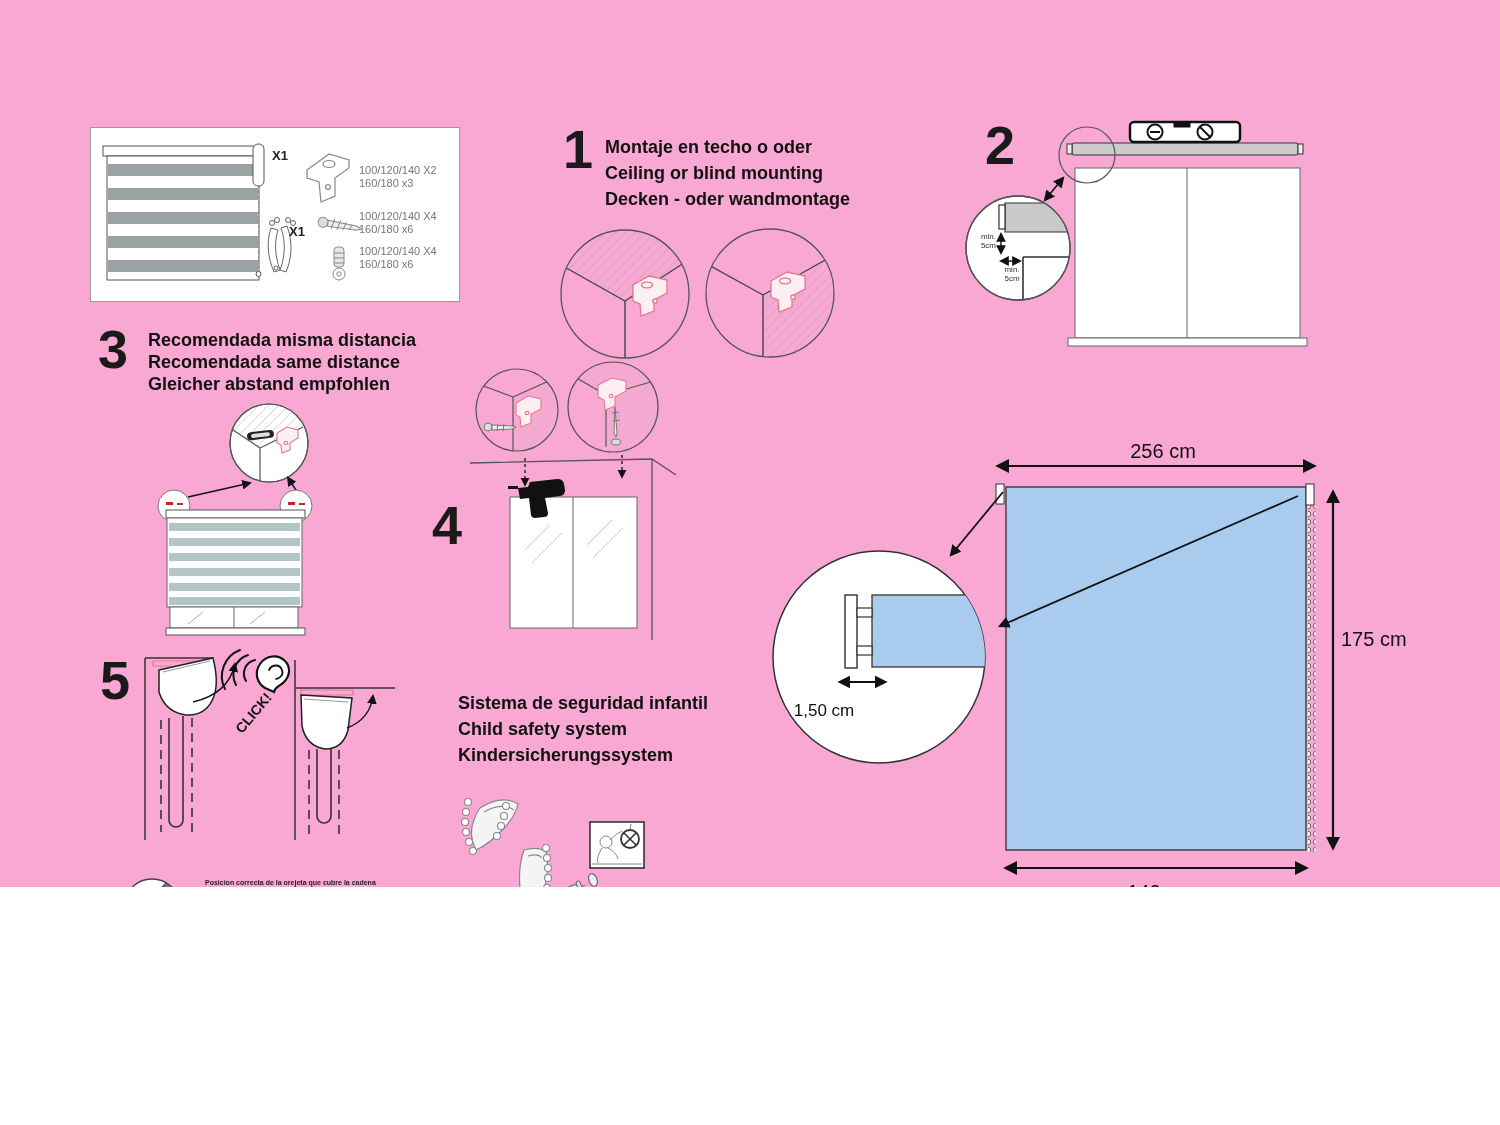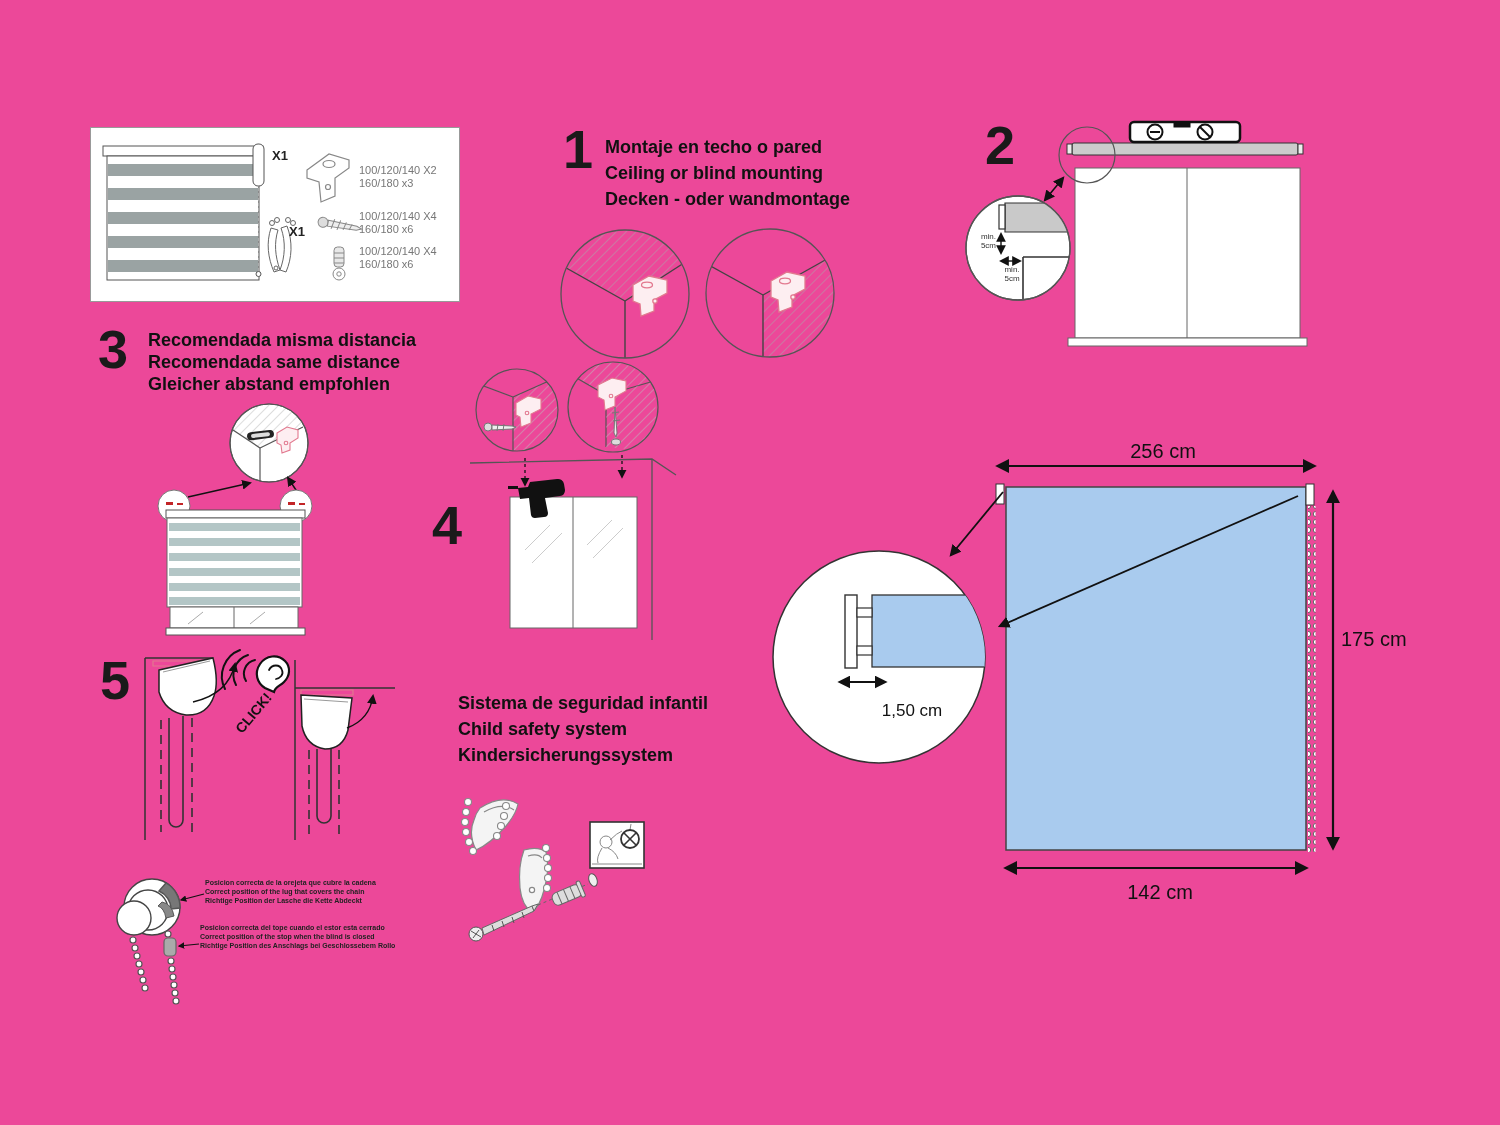--- a/index.html
+++ b/index.html
@@ -1,18 +1,18 @@
 <!DOCTYPE html>
 <html><head>
 <meta charset="utf-8">
 <style>
 *{margin:0;padding:0;box-sizing:border-box}
 html,body{background:#fff}
 body{font-family:"Liberation Sans",sans-serif}
-.canvas{position:relative;width:1500px;height:1125px;background:#ec4899;overflow:hidden}
+.canvas{position:relative;width:1500px;height:887px;background:#f9a8d4;overflow:hidden}
 .abs{position:absolute}
 .stepnum{font-size:54px;font-weight:bold;color:#1a1a1a;line-height:1;letter-spacing:-2px}
 .steptext{font-size:18px;font-weight:bold;color:#111;line-height:26px;white-space:nowrap}
 .steptext.tight{line-height:22px}
 .plabel{font-size:11px;font-weight:normal;color:#777;line-height:13px;white-space:nowrap}
 .x1{font-size:13px;font-weight:bold;color:#222}
 .tinyblock{font-size:7px;font-weight:bold;color:#222;line-height:9px;white-space:nowrap}
 .dim{font-size:20px;color:#111;white-space:nowrap}
 .dim.center{text-align:center}
 .minlbl{font-size:8px;color:#333;line-height:8.5px;white-space:nowrap}
@@ -89,21 +89,21 @@
         <div>160/180 x6</div>
     </div>
     <div class="abs plabel" style="left:268px;top:117px">
       <div>100/120/140 X4</div>
         <div>160/180 x6</div>
     </div>
   </div>
 
   <div class="abs stepnum" style="left:563px;top:122px">1</div>
   <div class="abs steptext" style="left:605px;top:134px">
-    <div>Montaje en techo o pared</div>
+    <div>Montaje en techo o oder</div>
       <div>Ceiling or blind mounting</div>
       <div>Decken - oder wandmontage</div>
   </div>
   <svg class="abs" style="left:555px;top:223px" width="290" height="150" viewBox="0 0 290 150">
     <defs>
       <pattern id="hat1" width="7" height="7" patternUnits="userSpaceOnUse" patternTransform="rotate(45)">
         <line x1="0" y1="0" x2="0" y2="7" stroke="#aaa" stroke-width="1"></line>
       </pattern>
       <clipPath id="c1a">
           <circle cx="70" cy="71" r="64"></circle>
@@ -545,15 +545,15 @@
       <rect x="112" y="165" width="125" height="72" fill="#a9cbee" stroke="#333" stroke-width="1.3"></rect>
     </g>
     <rect x="85" y="165" width="12" height="73" fill="#fff" stroke="#333" stroke-width="1.4"></rect>
     <rect x="97" y="178" width="15" height="9" fill="#fff" stroke="#333" stroke-width="1.2"></rect>
     <rect x="97" y="216" width="15" height="9" fill="#fff" stroke="#333" stroke-width="1.2"></rect>
     <line x1="80" y1="252" x2="125" y2="252" stroke="#111" stroke-width="2" marker-start="url(#m8)" marker-end="url(#m8)"></line>
   </svg>
   <div class="abs dim center" style="left:1108px;top:440px;width:110px">256 cm</div>
   <div class="abs dim" style="left:1341px;top:628px">175 cm</div>
   <div class="abs dim center" style="left:1105px;top:881px;width:110px">142 cm</div>
-  <div class="abs smallcm" style="left:872px;top:701px;width:80px;text-align:center">1,50 cm</div>
+  <div class="abs smallcm" style="left:784px;top:701px;width:80px;text-align:center">1,50 cm</div>
 
 </div>
 
 </body></html>

